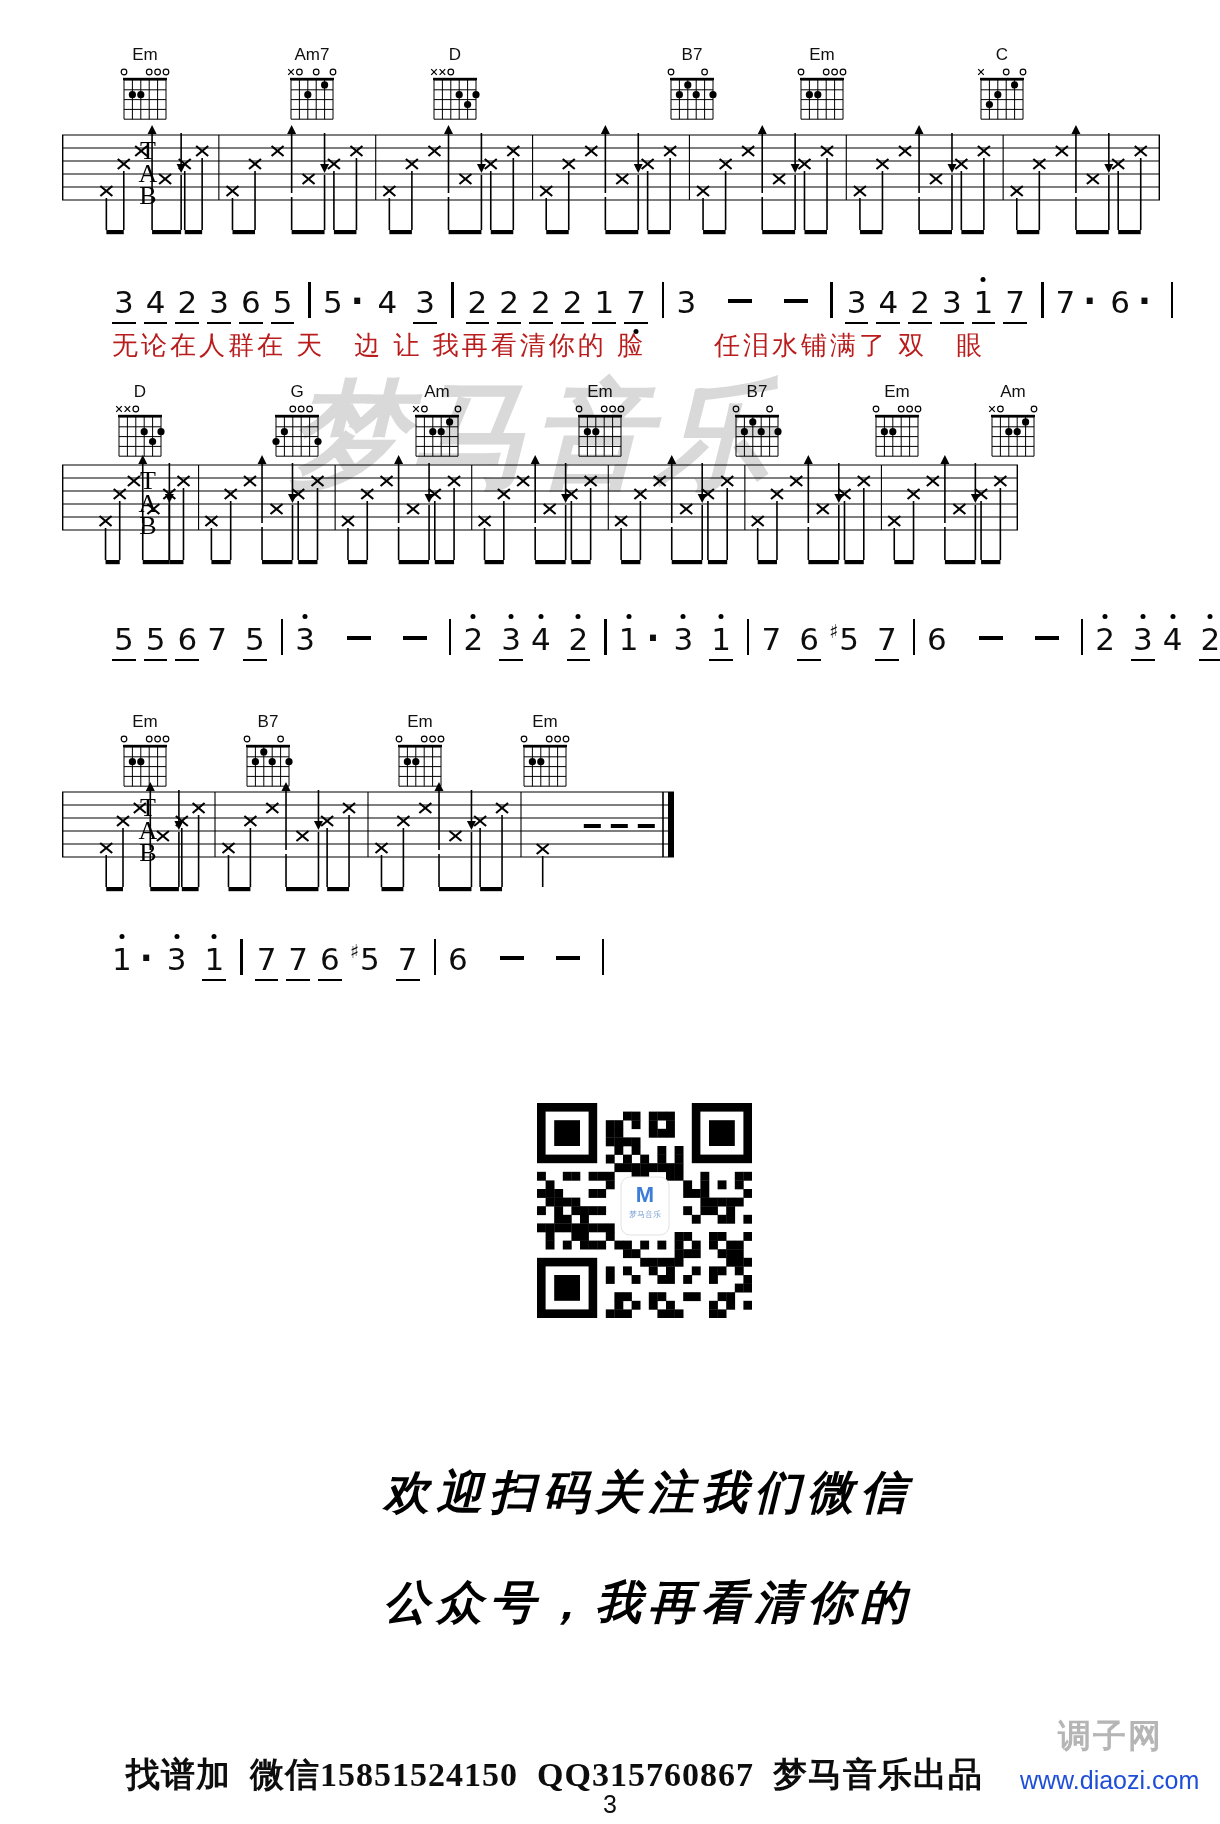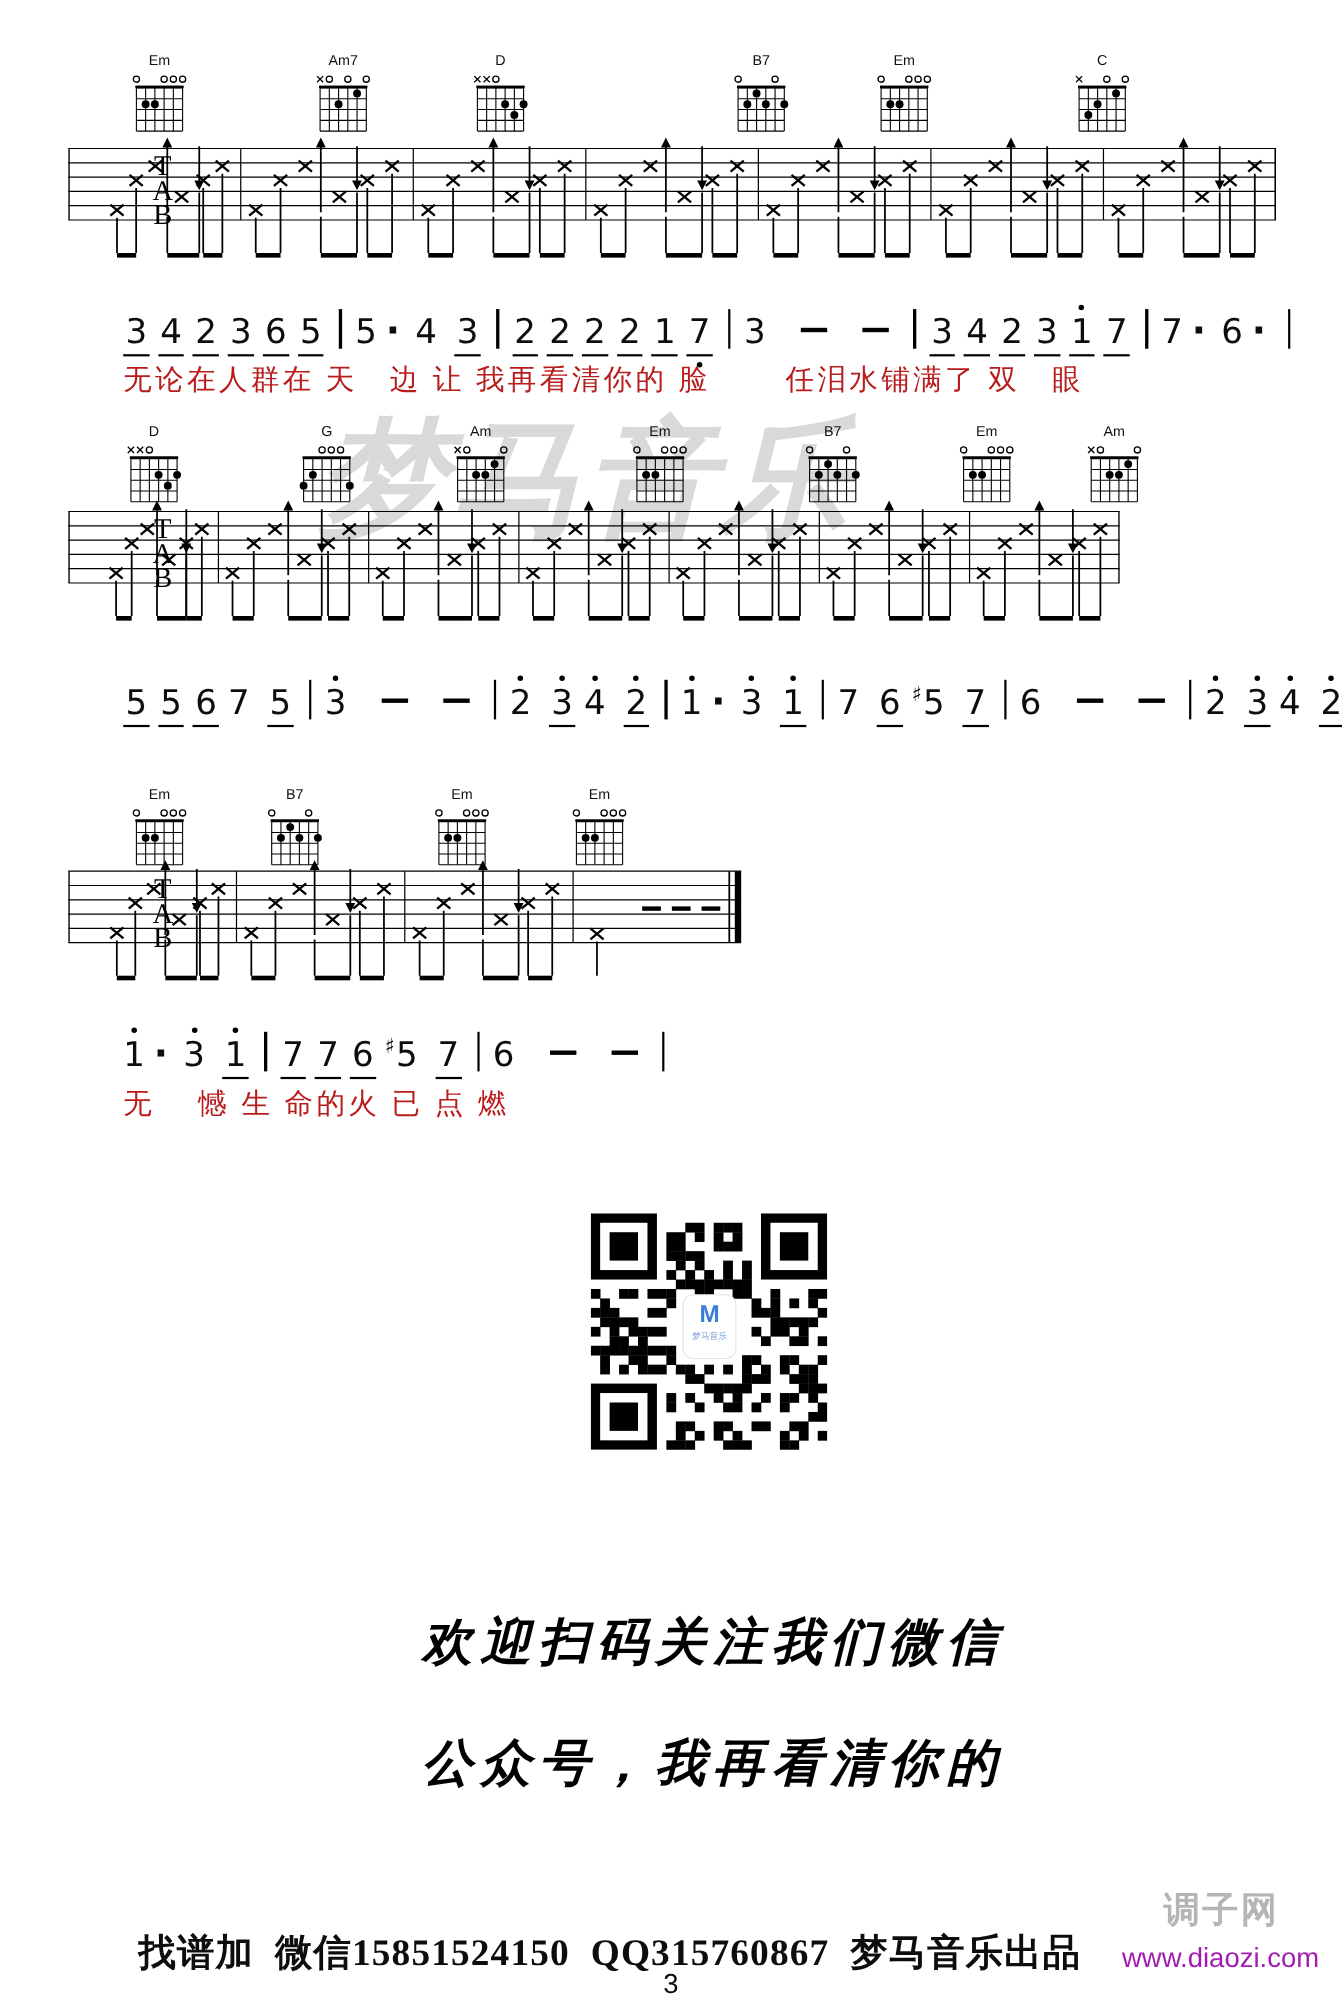--- a/index.html
+++ b/index.html
@@ -1,20 +1,20 @@
 <!DOCTYPE html>
 <html><head>
 <meta charset="utf-8">
 <style>
   html,body{margin:0;padding:0;background:#fff;}
   .page{position:relative;width:1220px;height:1824px;background:#ffffff;
         font-family:"Liberation Sans",sans-serif;color:#0d0d0d;overflow:hidden;}
   .system{position:absolute;left:0;top:0;width:100%;height:100%;pointer-events:none;}
   .chord{position:absolute;width:60px;text-align:center;}
-  .chord-name{font-size:13px;line-height:18px;font-family:"Liberation Sans",sans-serif;color:#111;}
+  .chord-name{font-size:17px;line-height:18px;font-family:"Liberation Sans",sans-serif;color:#111;}
   .staff-wrap{position:absolute;}
   .jianpu{position:absolute;white-space:nowrap;font-family:"DejaVu Sans",sans-serif;}
   .jt{position:relative;display:inline-block;font-size:31px;line-height:1.05;margin-right:16px;}
   .jt.u{border-bottom:2.6px solid #000;padding:0 2px 3px;margin-right:8px;}
   .da{position:absolute;top:-9px;left:50%;transform:translateX(-50%);width:5px;height:5px;background:#000;border-radius:50%;}
   .db{position:absolute;bottom:-12px;left:50%;transform:translateX(-50%);width:5px;height:5px;background:#000;border-radius:50%;}
   .jdot{font-size:34px;font-weight:bold;margin-left:-8px;margin-right:14px;}
   .jsharp{font-size:19px;vertical-align:12px;font-weight:bold;margin-right:1px;}
   .jb{display:inline-block;width:2.5px;height:36px;background:#000;margin:0 12px 0 6px;vertical-align:-5px;}
   .jd{display:inline-block;width:24px;height:4px;background:#000;margin:0 16px;vertical-align:10px;}
@@ -25,21 +25,21 @@
   .qr{position:absolute;left:537px;top:1103px;width:215px;height:215px;}
   .promo{position:absolute;left:0;width:100%;text-align:center;padding-left:77px;box-sizing:border-box;
          font-family:"Liberation Serif",serif;font-style:italic;font-weight:bold;
          font-size:46px;letter-spacing:7px;color:#000;}
   .promo1{top:1462px;}
   .promo2{top:1572px;}
   .footer-contact{position:absolute;left:126px;top:1752px;font-size:34px;white-space:pre;
          font-family:"Liberation Serif",serif;font-weight:bold;letter-spacing:1px;}
   .wm-site-name{position:absolute;left:1058px;top:1714px;font-size:33px;font-weight:bold;
          color:#b5b5b5;letter-spacing:2px;font-family:"Liberation Sans",sans-serif;}
-  .wm-site-url{position:absolute;left:1020px;top:1766px;font-size:25px;color:#a21caf;
+  .wm-site-url{position:absolute;left:1020px;top:1766px;font-size:25px;color:#1d4ed8;
          font-family:"Liberation Sans",sans-serif;}
   .page-num{position:absolute;left:0;top:1790px;width:100%;text-align:center;font-size:25px;}
 </style>
 </head>
 <body>
 
 <div class="page">
   <div class="wm-center">梦马音乐</div>
 
   <section class="system" id="sys0">
@@ -878,21 +878,20 @@
           <line x1="440.04" y1="35" x2="440.04" y2="107" stroke="#000" stroke-width="1.6"></line>
           <rect x="418.12" y="107" width="21.920000000000016" height="4.2" fill="#000"></rect>
           <line x1="474.7" y1="64" x2="486.7" y2="74" stroke="#000" stroke-width="2.1"></line>
           <line x1="474.7" y1="74" x2="486.7" y2="64" stroke="#000" stroke-width="2.1"></line>
           <line x1="480.7" y1="76" x2="480.7" y2="107" stroke="#000" stroke-width="1.6"></line>
           <rect x="521.8" y="44" width="17" height="4" fill="#000"></rect>
           <rect x="548.8" y="44" width="17" height="4" fill="#000"></rect>
           <rect x="575.8" y="44" width="17" height="4" fill="#000"></rect>
         </svg></div>
       <div class="jianpu" style="left: 112px; top: 938px;"><span class="jt">1<i class="da"></i></span><span class="jdot">·</span><span class="jt">3<i class="da"></i></span><span class="jt u">1<i class="da"></i></span><span class="jb"></span><span class="jt u">7</span><span class="jt u">7</span><span class="jt u">6</span><span class="jsharp">♯</span><span class="jt">5</span><span class="jt u">7</span><span class="jb"></span><span class="jt">6</span><span class="jd"></span><span class="jd"></span><span class="jb"></span></div>
-      <div class="lyrics" style="left: 112px; top: 986px;">无　 憾 生 命的火 已 点 燃</div>
     </section>
 
   <div class="qr" id="qr"><svg width="215" height="215">
         <rect x="0" y="0" width="215" height="215" fill="#fff"></rect>
         <rect x="86" y="8.6" width="8.9" height="8.9" fill="#000"></rect>
         <rect x="94.6" y="8.6" width="8.9" height="8.9" fill="#000"></rect>
         <rect x="111.8" y="8.6" width="8.9" height="8.9" fill="#000"></rect>
         <rect x="120.39999999999999" y="8.6" width="8.9" height="8.9" fill="#000"></rect>
         <rect x="129" y="8.6" width="8.9" height="8.9" fill="#000"></rect>
         <rect x="68.8" y="17.2" width="8.9" height="8.9" fill="#000"></rect>

